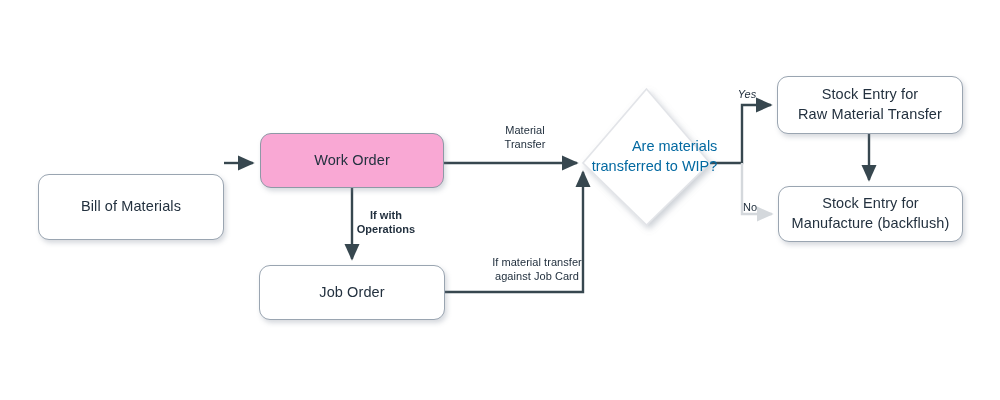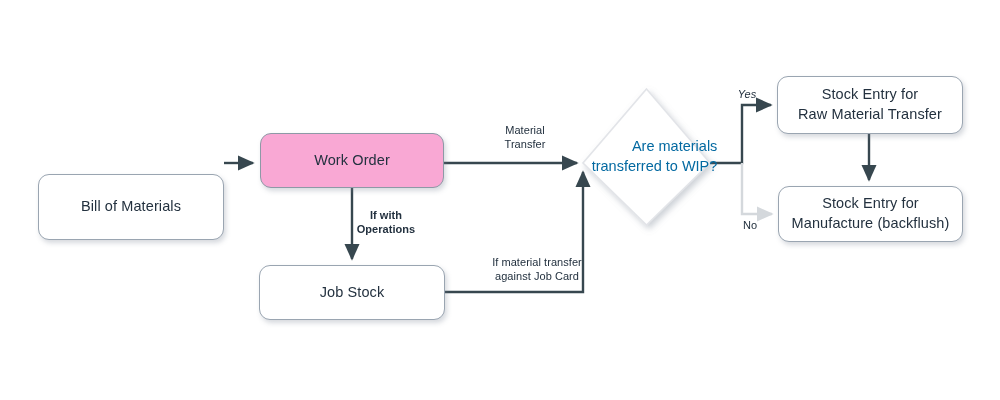--- a/index.html
+++ b/index.html
@@ -99,21 +99,21 @@
 
   <path d="M 869 134 L 869 180" stroke="#37474f" stroke-width="2.4" fill="none" marker-end="url(#arrow-dark)"></path>
 
   <polygon points="646.5,89 710,163 646.5,225 583,163" fill="#ffffff" stroke="#e2e4e8" stroke-width="1.6" filter="url(#soft-shadow)"></polygon>
 </svg>
 
 <div class="node" id="node-bill-of-materials" style="left:38px; top:138px; width:186px; height:66px;margin-top:36px;">Bill of Materials</div>
 
 <div class="node filled" id="node-work-order" style="left:260px; top:133px; width:184px; height:55px;">Work Order</div>
 
-<div class="node" id="node-job-card" style="left:259px; top:265px; width:186px; height:55px;">Job Stock</div>
+<div class="node" id="node-job-card" style="left:259px; top:265px; width:186px; height:55px;">Job Order</div>
 
 <div class="diamond-wrap" style="left:583px; top:89px; width:127px; height:136px;">
   <div class="diamond-label">Are materials
 transferred to WIP?</div>
 </div>
 
 <div class="node" id="node-stock-entry-raw-material-transfer" style="left:777px; top:76px; width:186px; height:58px;">Stock Entry for
 Raw Material Transfer</div>
 
 <div class="node" id="node-stock-entry-manufacture" style="left:778px; top:186px; width:185px; height:56px;">Stock Entry for
@@ -123,13 +123,13 @@
 Transfer</div>
 
 <div class="edge-label" style="left:340px; top:209px; width:92px;font-weight:bold;">If with
 Operations</div>
 
 <div class="edge-label" style="left:473px; top:256px; width:128px;">If material transfer
 against Job Card</div>
 
 <div class="edge-label" style="left:733px; top:88px; width:28px;font-style:italic;">Yes</div>
 
-<div class="edge-label" style="left:737px; top:219px; width:26px;">No</div>
+<div class="edge-label" style="left:737px; top:201px; width:26px;">No</div>
 
 </body></html>

